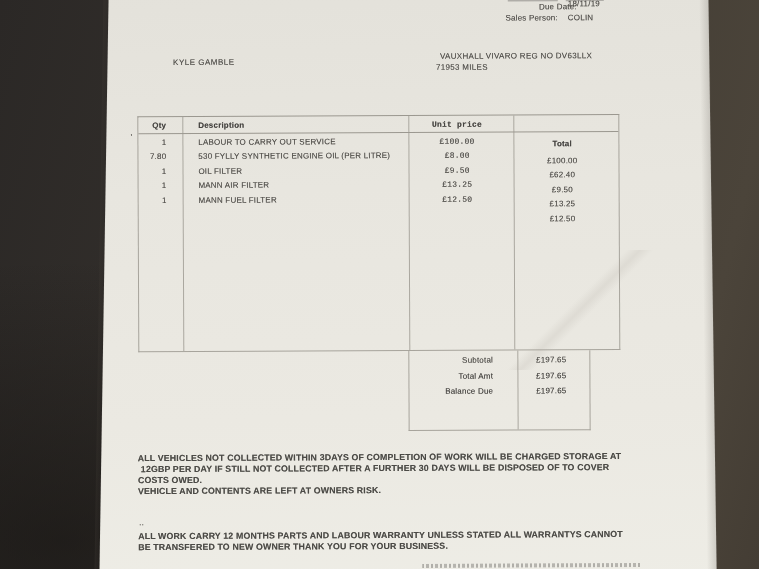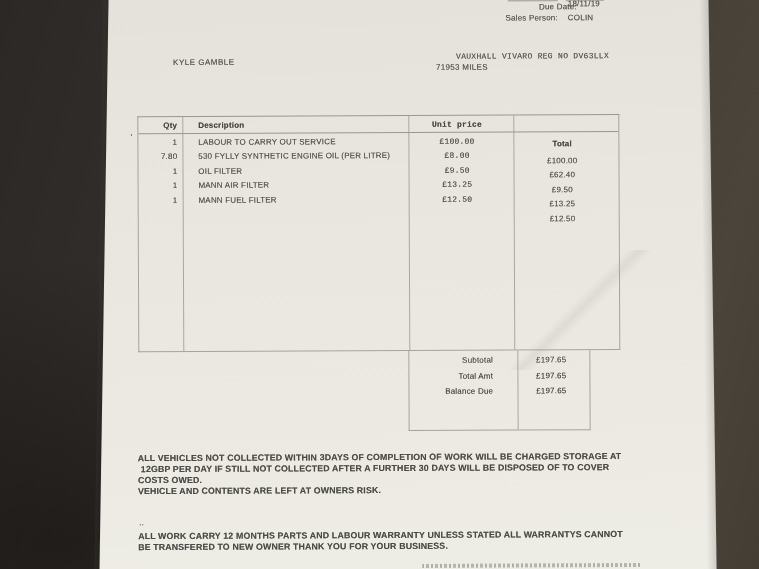--- a/index.html
+++ b/index.html
@@ -36,21 +36,21 @@
     left:138px;top:115px;width:482px;height:236px;
     border-left:1px solid #a7a49c;border-right:1px solid #a7a49c;
     border-top:1px solid #9b9890;border-bottom:1px solid #a7a49c;
     background-image:linear-gradient(#aaa79f,#aaa79f),linear-gradient(#aaa79f,#aaa79f),linear-gradient(#aaa79f,#aaa79f);
     background-size:1px 100%;background-position:44px 0,270px 0,375px 0;background-repeat:no-repeat;
     box-sizing:border-box;
   }
   .thead{display:flex;height:16px;border-bottom:1px solid #9b9890;align-items:center;font-weight:700;color:#454340;font-size:8px;letter-spacing:.2px;}
   .trow{display:flex;height:14.5px;align-items:center;font-size:8px;letter-spacing:.2px;}
   .tbody{padding-top:1px;}
-  .c-qty{width:44px;text-align:right;padding-right:5px;box-sizing:border-box;}
+  .c-qty{width:44px;text-align:right;padding-right:16px;box-sizing:border-box;}
   .c-desc{width:226px;text-align:left;padding-left:16px;box-sizing:border-box;white-space:nowrap;}
   .c-unit{width:105px;text-align:center;padding-right:5px;box-sizing:border-box;font-family:Liberation Mono, monospace;}
   .c-total{width:107px;text-align:center;padding-right:6px;box-sizing:border-box;margin-top:40px;}
   
   .totalsbox{
     left:408px;top:351px;width:182px;height:80px;
     border-left:1px solid #a7a49c;border-right:1px solid #a7a49c;border-bottom:1px solid #a7a49c;
     background-image:linear-gradient(#aaa79f,#aaa79f);background-size:1px 100%;background-position:108px 0;background-repeat:no-repeat;
     box-sizing:border-box;padding-top:2px;
   }
@@ -79,21 +79,21 @@
 
   <div class="abs sliver" style="left:509px;top:0;width:50px;"></div>
   <div class="abs sliver" style="left:567px;top:0;width:38px;"></div>
 
   <div class="abs t8 meta-label" style="left:498px;top:3px;">Due Date:</div>
   <div class="abs t8" style="left:569px;top:0;text-align:right;">18/11/19</div>
   <div class="abs t8 meta-label" style="left:479px;top:14px;">Sales Person:</div>
   <div class="abs t8" style="left:569px;top:14px;">COLIN</div>
 
   <div class="abs t8" style="left:174px;top:57px;letter-spacing:.5px;">KYLE GAMBLE</div>
-  <div class="abs t8" style="left:457px;top:52px;letter-spacing:.3px;font-family:Liberation Mono, monospace;">VAUXHALL VIVARO  REG NO DV63LLX</div>
+  <div class="abs t8" style="left:441px;top:52px;letter-spacing:.3px;">VAUXHALL VIVARO  REG NO DV63LLX</div>
   <div class="abs t8" style="left:437px;top:63px;letter-spacing:.3px;">71953 MILES</div>
 
   <div class="abs stray" style="left:131px;top:131px;">'</div>
 
   <div class="abs invtable">
     <div class="thead">
       <div class="c-qty">Qty</div>
       <div class="c-desc">Description</div>
       <div class="c-unit">Unit price</div>
       <div class="c-total">Total</div>

